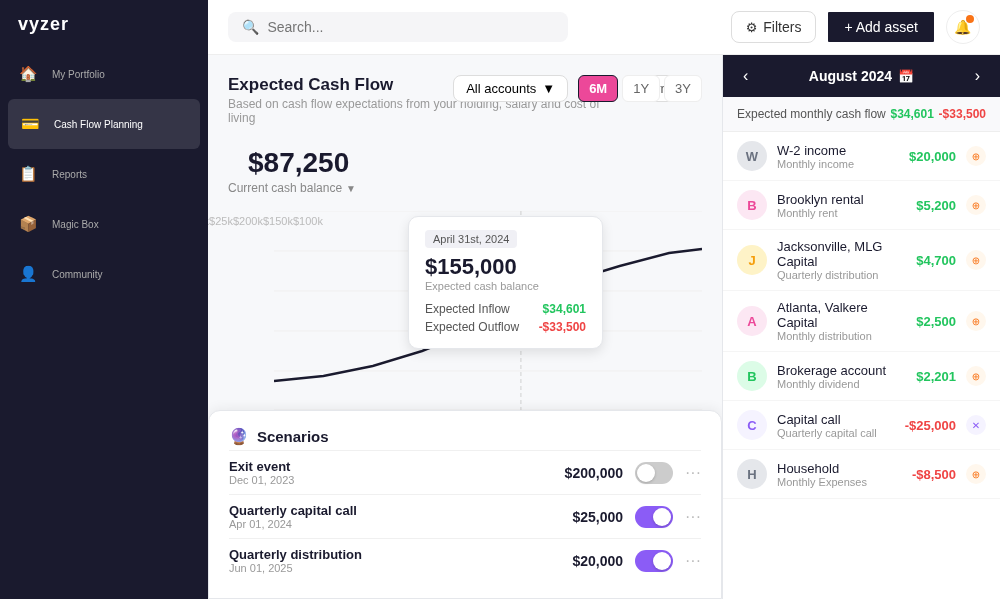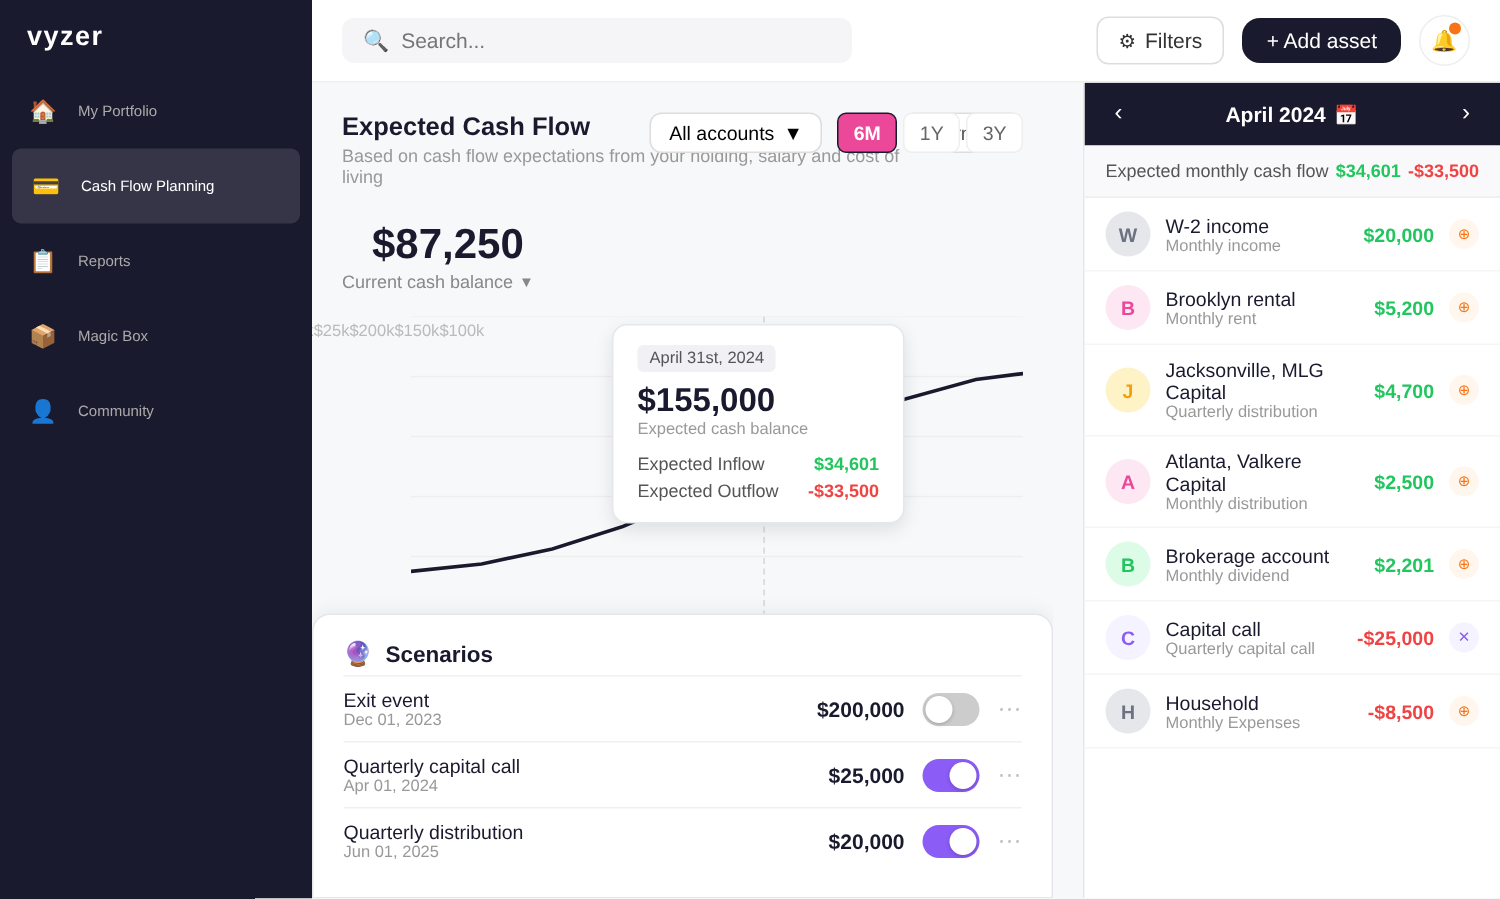--- a/index.html
+++ b/index.html
@@ -16,26 +16,26 @@
 
     
     .main { flex: 1; display: flex; flex-direction: column; background: #f7f8fa; overflow: hidden; }
 
     
     .header { display: flex; align-items: center; background: white; padding: 10px 20px; border-bottom: 1px solid #eee; gap: 16px; }
     .search-bar { display: flex; align-items: center; background: #f5f5f7; border-radius: 8px; padding: 7px 14px; gap: 8px; flex: 1; max-width: 340px; }
     .search-bar input { border: none; background: transparent; font-size: 14px; color: #555; outline: none; width: 100%; }
     .header-actions { display: flex; align-items: center; gap: 12px; margin-left: auto; }
     .filters-btn { display: flex; align-items: center; gap: 6px; padding: 7px 14px; border: 1px solid #ddd; border-radius: 8px; background: white; cursor: pointer; font-size: 14px; color: #333; }
-    .add-asset-btn { display: flex; align-items: center; gap: 6px; padding: 7px 16px; background: #1a1a2e; border-radius: 12px; color: white; font-size: 14px; font-weight: 500; cursor: pointer; border: none; }
+    .add-asset-btn { display: flex; align-items: center; gap: 6px; padding: 7px 16px; background: #1a1a2e; border-radius: 1px; color: white; font-size: 14px; font-weight: 500; cursor: pointer; border: none; }
     .notif-btn { width: 34px; height: 34px; border-radius: 50%; border: 1px solid #eee; background: white; display: flex; align-items: center; justify-content: center; cursor: pointer; position: relative; }
     .notif-dot { width: 8px; height: 8px; background: #f97316; border-radius: 50%; position: absolute; top: 4px; right: 5px; }
 
     
-    .content { display: flex; flex: 1; overflow: hidden; gap: 20px; }
+    .content { display: flex; flex: 1; overflow: hidden; }
 
     
     .chart-panel { flex: 1; padding: 20px; overflow: hidden; position: relative; }
     .panel-title { font-size: 17px; font-weight: 600; color: #1a1a2e; }
     .panel-subtitle { font-size: 12px; color: #999; margin-top: 2px; }
     .cash-balance { font-size: 28px; font-weight: 700; color: #1a1a2e; margin-top: 12px; margin-left: 20px; }
     .cash-balance-label { font-size: 12px; color: #888; display: flex; align-items: center; gap: 4px; margin-top: 2px; }
     .chart-controls { display: flex; align-items: center; gap: 10px; position: absolute; top: 20px; right: 20px; }
     .accounts-dropdown { display: flex; align-items: center; gap: 6px; padding: 5px 12px; border: 1px solid #ddd; border-radius: 8px; background: white; font-size: 13px; cursor: pointer; }
     .time-buttons { display: flex; gap: 4px; }
@@ -56,21 +56,21 @@
     .tooltip-row .red { color: #ef4444; font-weight: 600; }
 
     
     .scenarios-panel { position: absolute; bottom: 0; left: 0; right: 0; background: white; border-radius: 12px 12px 0 0; border: 1px solid #e5e7eb; padding: 16px 20px; box-shadow: 0 -2px 12px rgba(0,0,0,0.06); z-index: 5; }
     .scenarios-header { display: flex; align-items: center; gap: 8px; margin-bottom: 4px; }
     .scenarios-icon { font-size: 16px; }
     .scenarios-title { font-size: 15px; font-weight: 600; color: #1a1a2e; }
     .scenarios-subtitle { font-size: 12px; color: #888; margin-bottom: 12px; }
     .scenario-item { display: flex; align-items: center; padding: 8px 0; border-top: 1px solid #f0f0f0; gap: 12px; }
     .scenario-info { flex: 1; }
-    .scenario-name { font-size: 13px; font-weight: 400; color: #1a1a2e; }
+    .scenario-name { font-size: 13px; font-weight: 700; color: #1a1a2e; }
     .scenario-date { font-size: 11px; color: #999; }
     .scenario-amount { font-size: 14px; font-weight: 600; color: #1a1a2e; min-width: 80px; text-align: right; }
     .toggle { width: 38px; height: 22px; border-radius: 11px; position: relative; cursor: pointer; }
     .toggle.off { background: #ccc; }
     .toggle.on { background: #8b5cf6; }
     .toggle::after { content: ''; position: absolute; width: 18px; height: 18px; background: white; border-radius: 50%; top: 2px; transition: left 0.2s; box-shadow: 0 1px 3px rgba(0,0,0,0.2); }
     .toggle.off::after { left: 2px; }
     .toggle.on::after { left: 18px; }
     .scenario-menu { color: #bbb; font-size: 16px; cursor: pointer; }
 
@@ -278,21 +278,21 @@
           <span class="scenario-menu">···</span>
         </div>
       </div>
     </div>
 
     <div class="right-panel">
 
       <div class="month-nav">
         <button class="month-nav-btn">‹</button>
         <div class="month-title">
-          <span>April 2024</span>
+          <span>August 2024</span>
           <span style="font-size:13px;">📅</span>
         </div>
         <button class="month-nav-btn">›</button>
       </div>
 
       <div class="cash-flow-header">
         <span class="cash-flow-label">Expected monthly cash flow</span>
         <span class="cash-flow-in">$34,601</span>
         <span class="cash-flow-out">-$33,500</span>
       </div>

